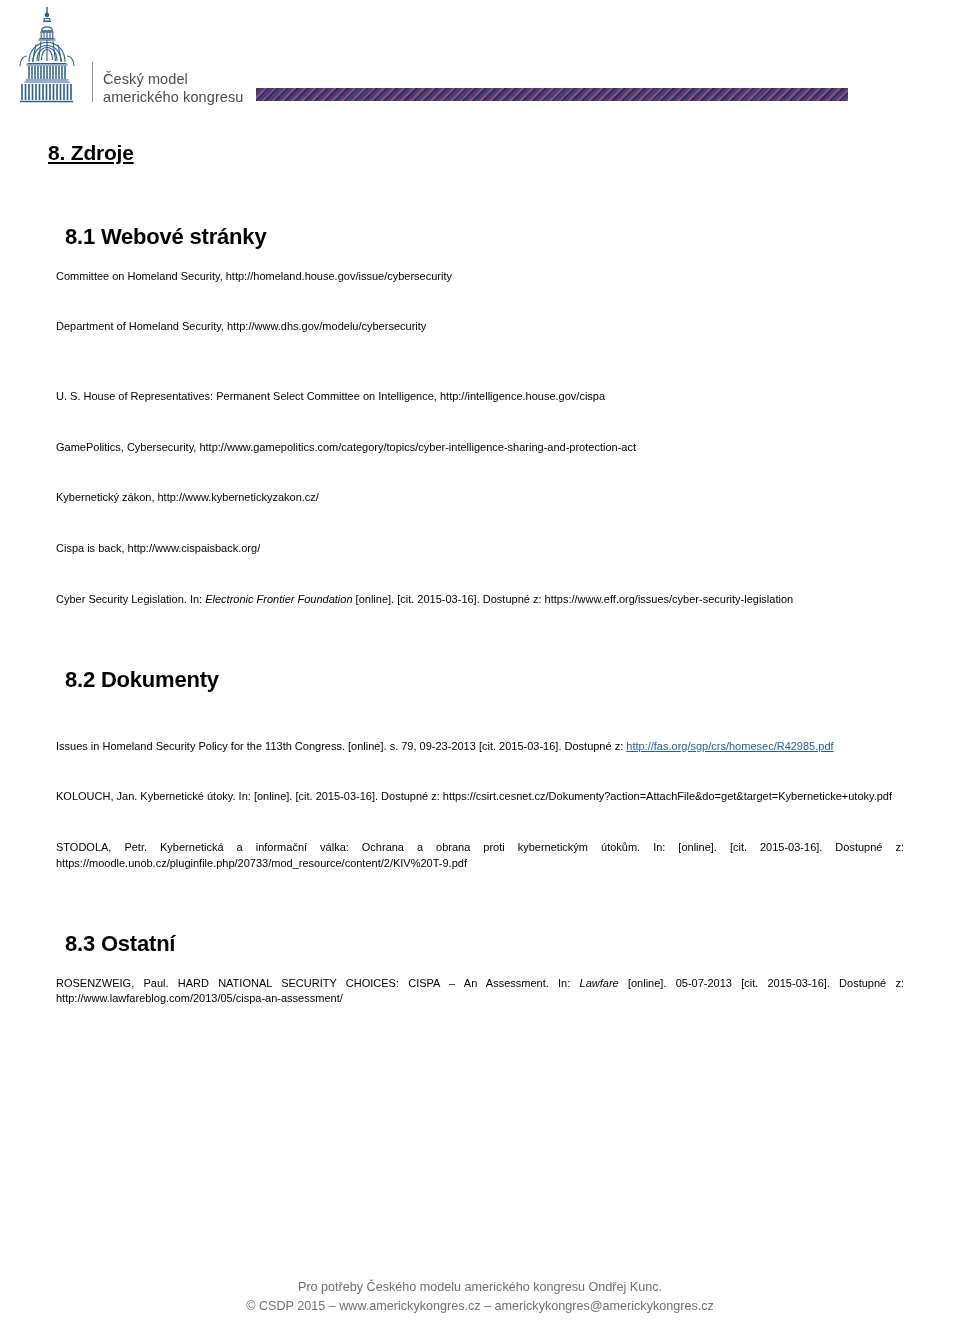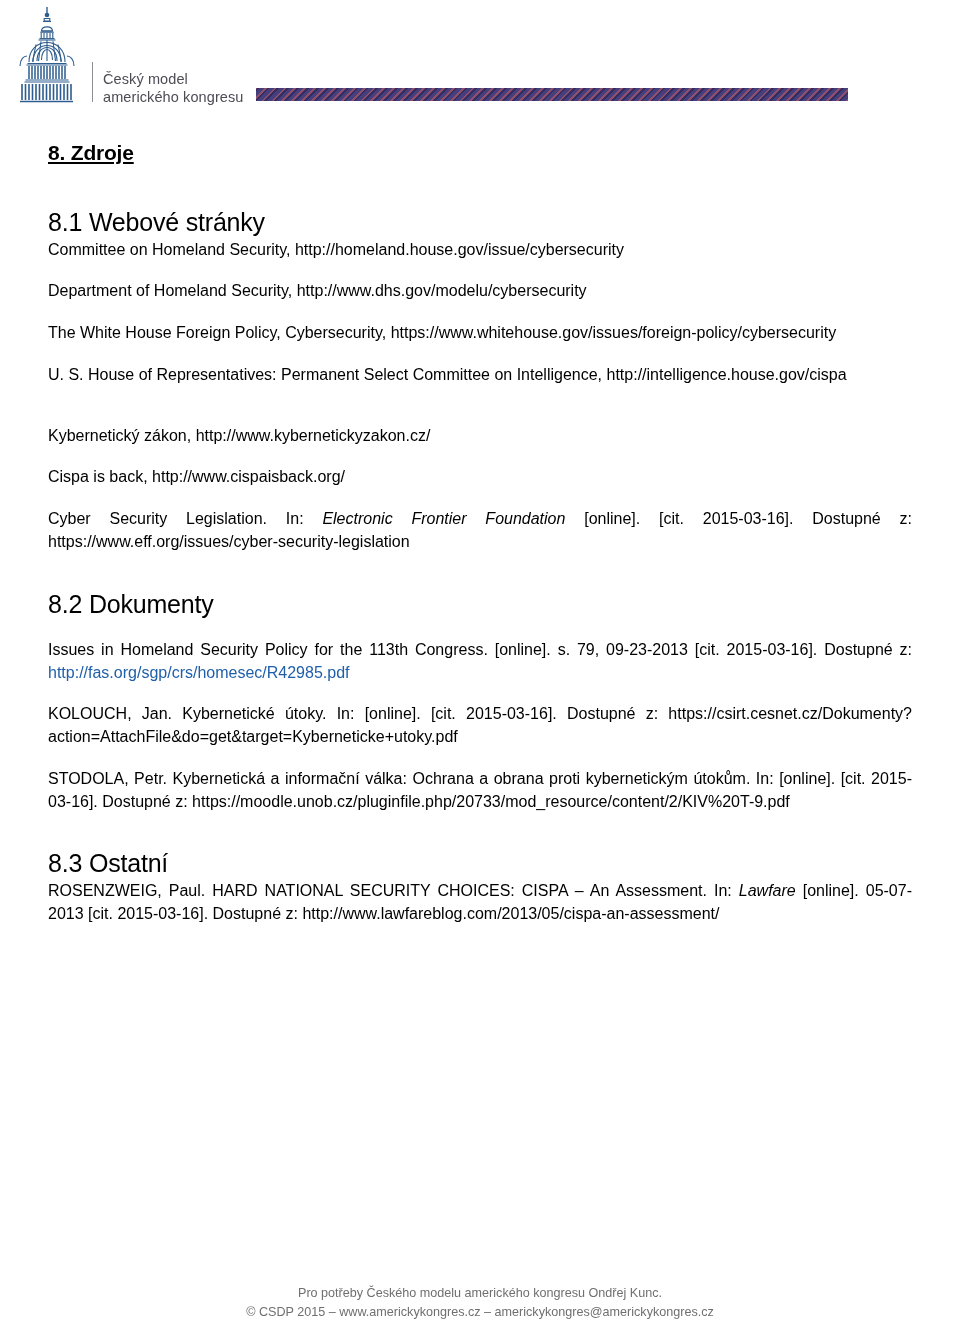--- a/index.html
+++ b/index.html
@@ -76,52 +76,53 @@
 
   h1.sec-title {
     font-size: 21px;
     font-weight: bold;
     margin: 0 0 0 0;
     line-height: 1.25;
     letter-spacing: -0.2px;
     text-decoration: underline;
   }
   h2.sub-title {
-    font-size: 25px;
-    font-weight: normal;
-    margin: 0;
+    font-size: 22px;
+    font-weight: bold;
+    margin: 17px;
     line-height: 1.3;
     letter-spacing: -0.2px;
   }
   .gap-after-h1 { height: 40px; }
   .gap-block { height: 19px; }
   .gap-block-lg { height: 34px; }
 
   p.ref {
-    font-size: 16px;
+    font-size: 11px;
     line-height: 1.42;
-    margin: 0;
+    margin: 8px;
     text-align: justify;
     text-justify: inter-word;
     hyphens: none;
     word-spacing: 0px;
   }
   p.ref.left { text-align: left; }
 
   .italic { font-style: italic; }
   a.doclink, .doclink {
     color: #1f5fa9;
+    text-decoration: underline;
   }
 
   
   .page-footer {
     position: absolute;
     left: 0;
     right: 0;
-    bottom: 6px;
+    bottom: 12px;
     text-align: center;
     color: #6f6f6f;
     font-size: 12.6px;
     line-height: 1.55;
   }
   .page-footer .fline { display: block; }
 </style>
 </head>
 <body>
 
@@ -189,26 +190,26 @@
   <div class="gap-after-h1"></div>
 
   <h2 class="sub-title">8.1 Webové stránky</h2>
 
   <p class="ref left">Committee on Homeland Security, http://homeland.house.gov/issue/cybersecurity</p>
   <div class="gap-block"></div>
 
   <p class="ref left">Department of Homeland Security, http://www.dhs.gov/modelu/cybersecurity</p>
   <div class="gap-block"></div>
 
-  <p class="ref">The White House Foreign Policy, Cybersecurity, https://www.whitehouse.gov/issues/foreign-policy/cybersecurity</p>
   <div class="gap-block"></div>
 
   <p class="ref">U. S. House of Representatives: Permanent Select Committee on Intelligence, http://intelligence.house.gov/cispa</p>
   <div class="gap-block"></div>
 
+  <p class="ref">GamePolitics, Cybersecurity, http://www.gamepolitics.com/category/topics/cyber-intelligence-sharing-and-protection-act</p>
   <div class="gap-block"></div>
 
   <p class="ref left">Kybernetický zákon, http://www.kybernetickyzakon.cz/</p>
   <div class="gap-block"></div>
 
   <p class="ref left">Cispa is back, http://www.cispaisback.org/</p>
   <div class="gap-block"></div>
 
   <p class="ref"><span>Cyber Security Legislation. In: </span><span class="italic">Electronic Frontier Foundation</span><span> [online]. [cit. 2015-03-16]. Dostupné z: https://www.eff.org/issues/cyber-security-legislation</span></p>
 

